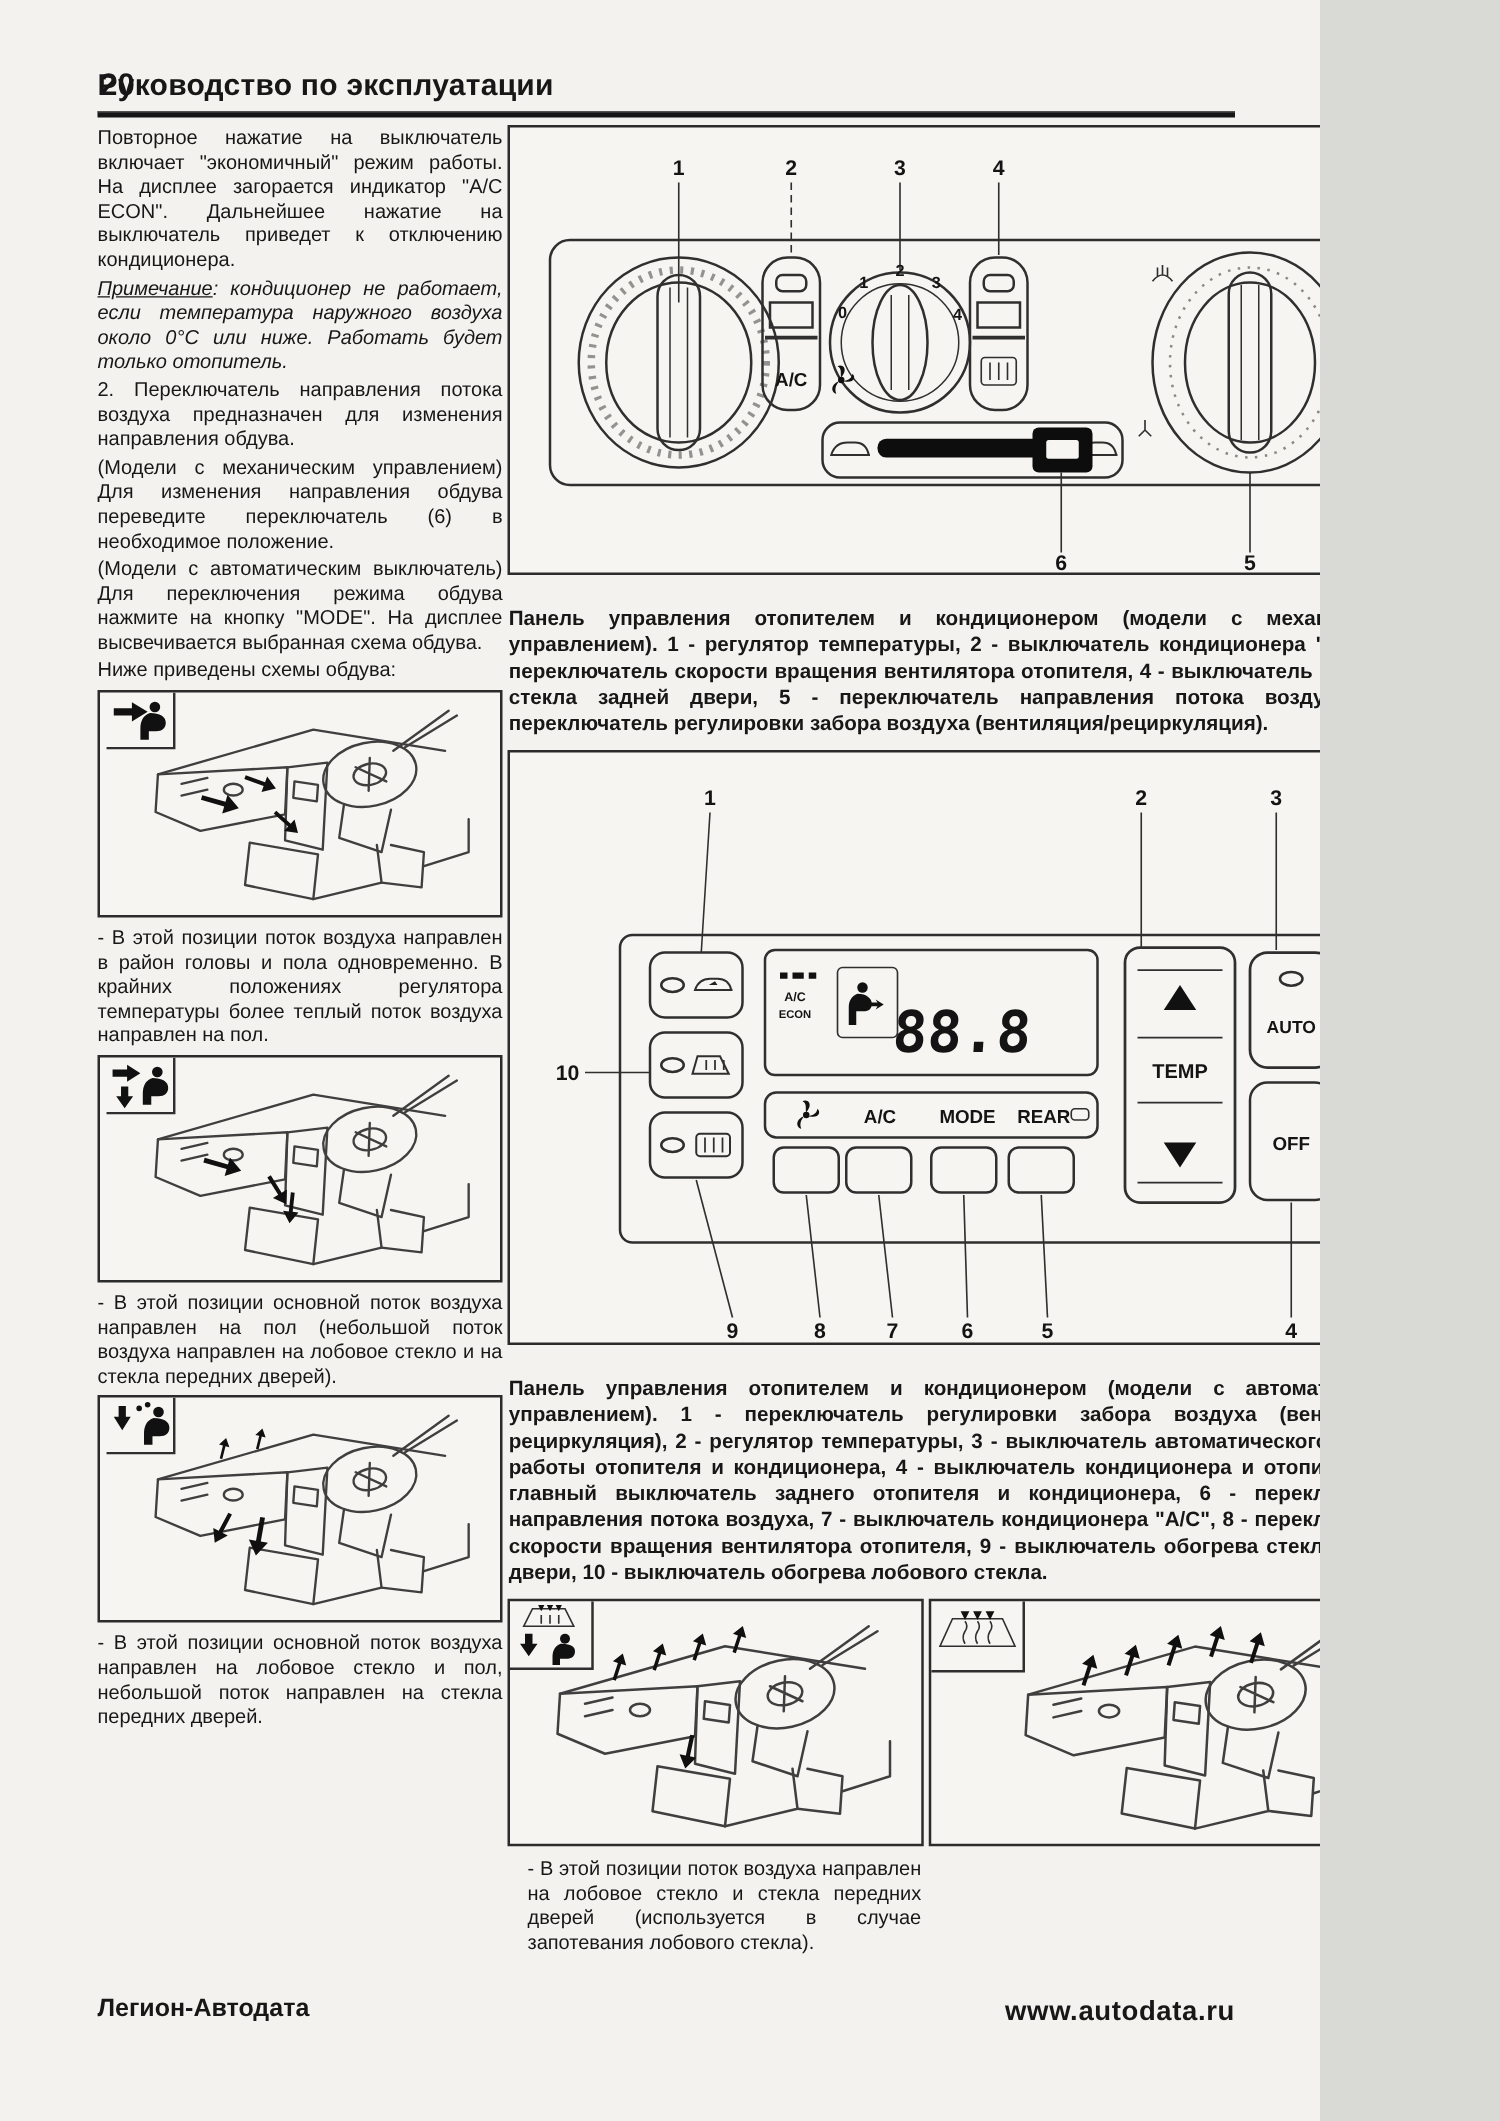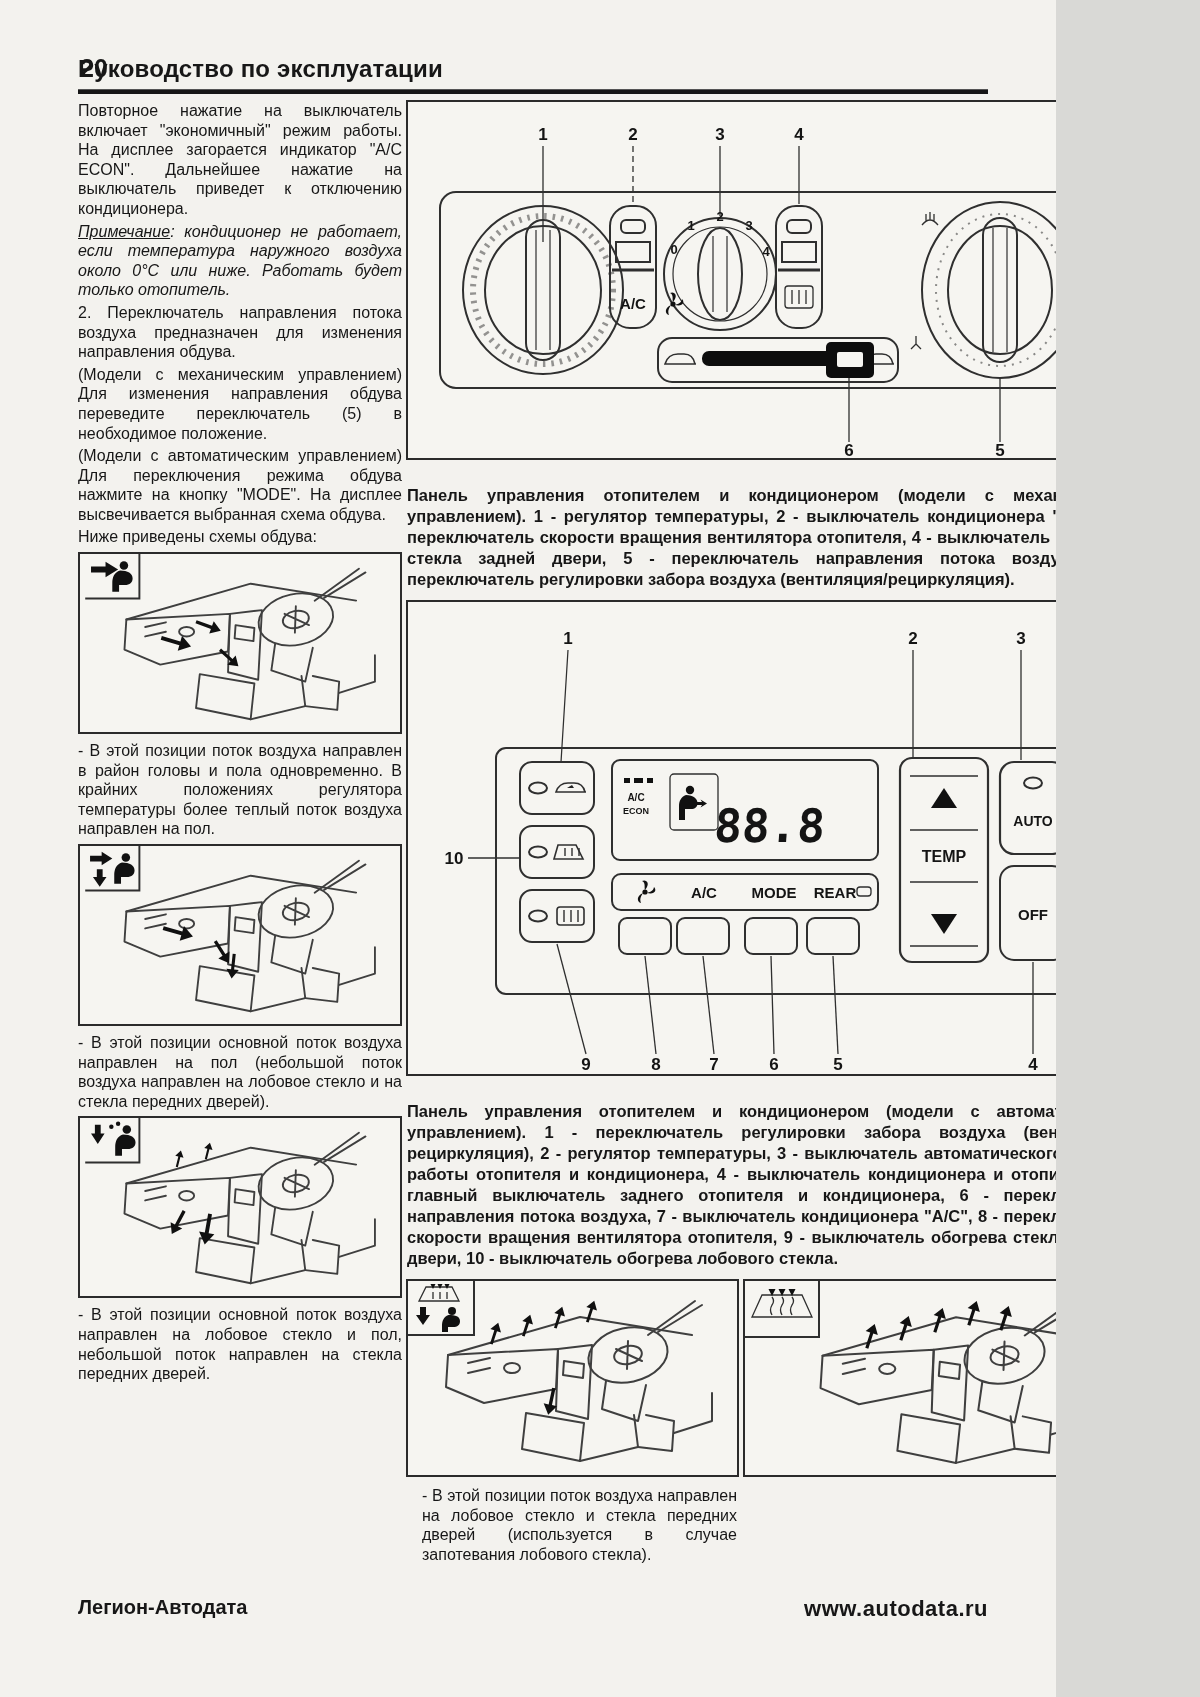--- a/index.html
+++ b/index.html
@@ -66,22 +66,22 @@
 <div class="page">
 
   <span class="pagenum">20</span>
   <div class="htitle">Руководство по эксплуатации</div>
   <div class="hrule"></div>
 
   <div class="left-col">
     <p class="j">Повторное нажатие на выключатель включает "экономичный" режим работы. На дисплее загорается индикатор "A/C ECON". Дальнейшее нажатие на выключатель приведет к отключению кондиционера.</p>
     <p class="j note"><span class="note-label">Примечание</span><span>: кондиционер не работает, если температура наружного воздуха около 0°С или ниже. Работать будет только отопитель.</span></p>
     <p class="j">2. Переключатель направления потока воздуха предназначен для изменения направления обдува.</p>
-    <p class="j"><span class="it">(Модели с механическим управлением)</span><span> Для изменения направления обдува переведите переключатель (5) в необходимое положение.</span></p>
-    <p class="j"><span class="it">(Модели с автоматическим управлением)</span><span> Для переключения режима обдува нажмите на кнопку "MODE". На дисплее высвечивается выбранная схема обдува.</span></p>
+    <p class="j"><span class="it">(Модели с механическим управлением)</span><span> Для изменения направления обдува переведите переключатель (6) в необходимое положение.</span></p>
+    <p class="j"><span class="it">(Модели с автоматическим выключатель)</span><span> Для переключения режима обдува нажмите на кнопку "MODE". На дисплее высвечивается выбранная схема обдува.</span></p>
     <p class="j">Ниже приведены схемы обдува:</p>
 
     <figure class="airbox">
       <svg viewBox="0 0 320 184">
         <path d="M56 0 V46 H0" class="ln"></path>
         <g fill="#111">
           <path d="M6 13 h15 v-5 l13 8 -13 8 v-5 H6 z"></path>
           <circle cx="40" cy="12" r="4.4"></circle>
           <path d="M36 17 c-6 2 -8 7 -8 13 v9 h7 v-7 h6 c5 0 8 -2.5 8 -7 0 -5 -5 -8 -13 -8 z"></path>
         </g>

